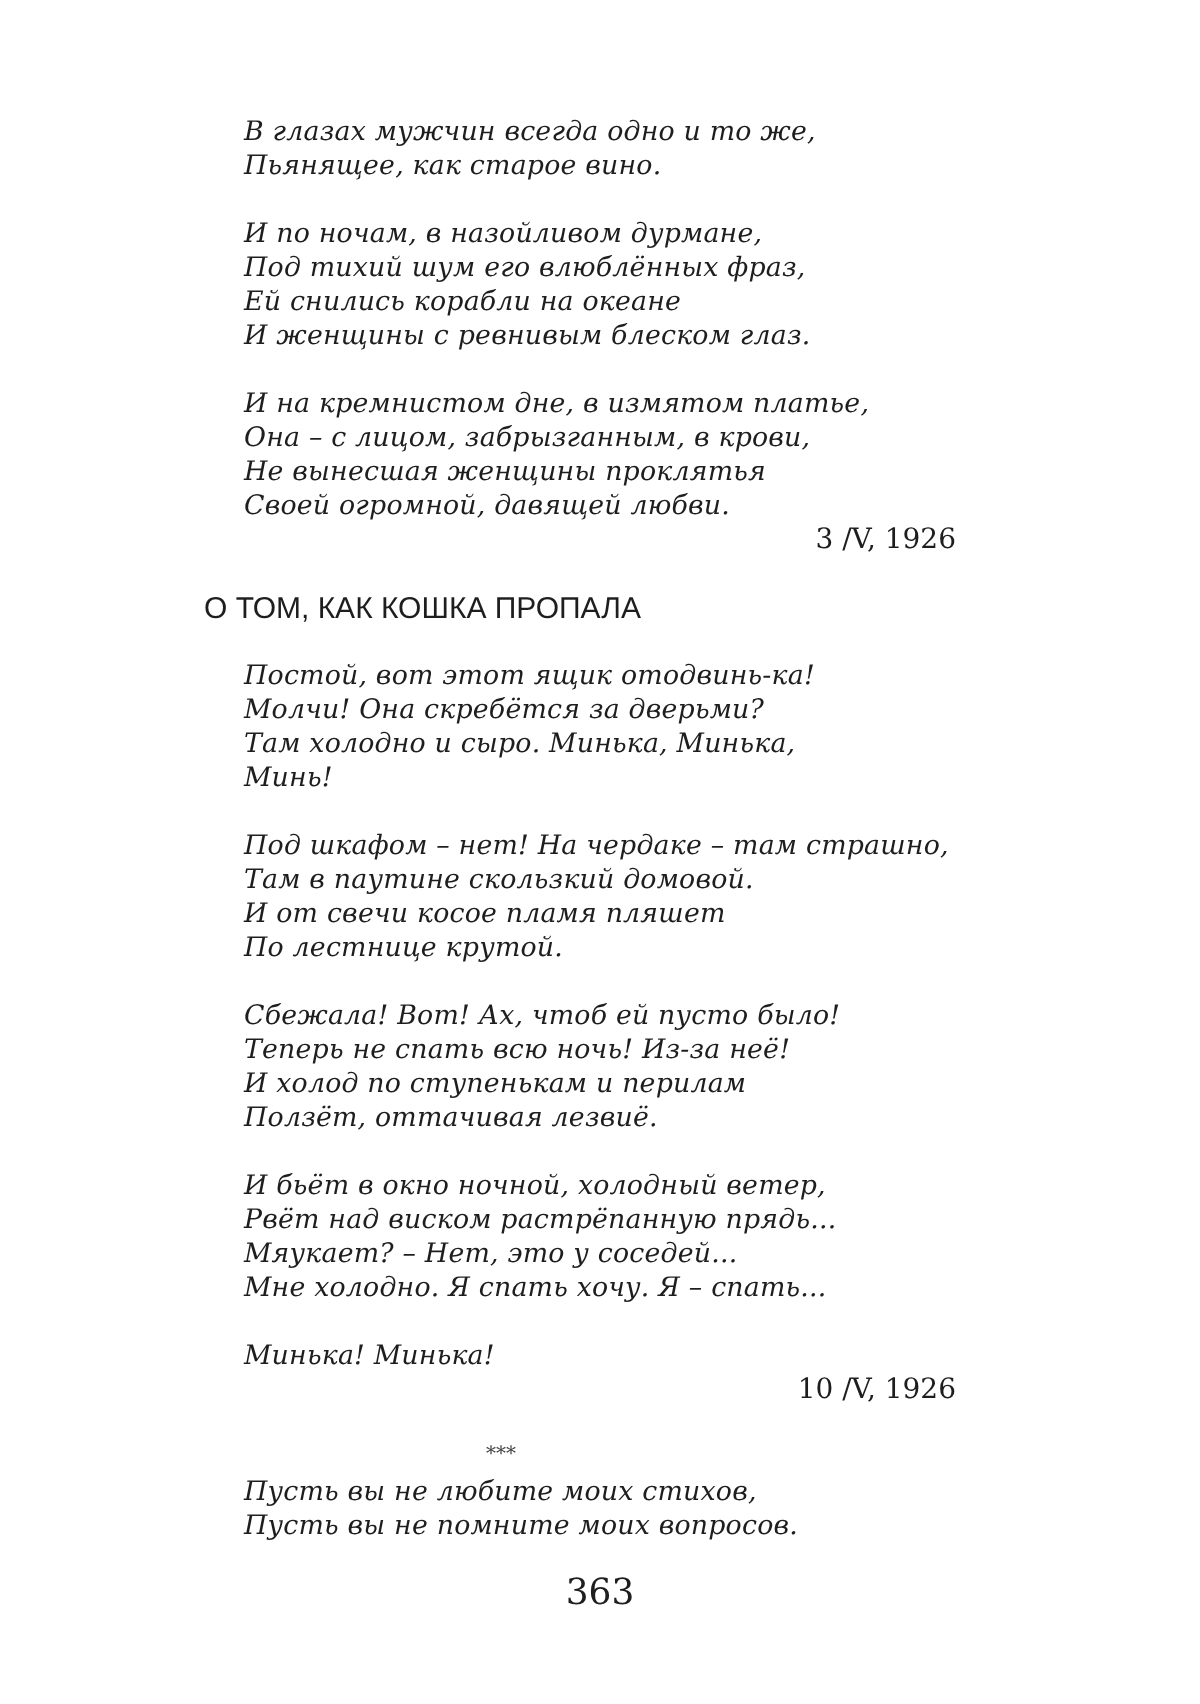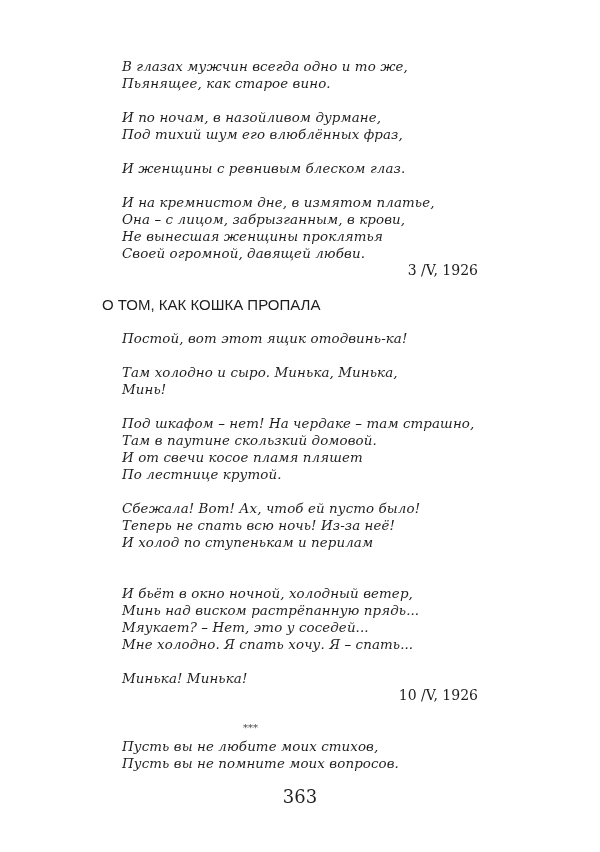--- a/index.html
+++ b/index.html
@@ -63,46 +63,49 @@
 </head>
 <body>
 
 <div class="page">
 
   <div class="line" style="top:58px">В глазах мужчин всегда одно и то же,</div>
   <div class="line" style="top:75px">Пьянящее, как старое вино.</div>
 
   <div class="line" style="top:109px">И по ночам, в назойливом дурмане,</div>
   <div class="line" style="top:126px">Под тихий шум его влюблённых фраз,</div>
+  <div class="line" style="top:143px">Ей снились корабли на океане</div>
   <div class="line" style="top:160px">И женщины с ревнивым блеском глаз.</div>
 
   <div class="line" style="top:194px">И на кремнистом дне, в измятом платье,</div>
   <div class="line" style="top:211px">Она – с лицом, забрызганным, в крови,</div>
   <div class="line" style="top:228px">Не вынесшая женщины проклятья</div>
   <div class="line" style="top:245px">Своей огромной, давящей любви.</div>
 
   <div class="date" style="top:262px">3 /V, 1926</div>
 
   <div class="title" style="top:296px">О ТОМ, КАК КОШКА ПРОПАЛА</div>
 
   <div class="line" style="top:330px">Постой, вот этот ящик отодвинь-ка!</div>
+  <div class="line" style="top:347px">Молчи! Она скребётся за дверьми?</div>
   <div class="line" style="top:364px">Там холодно и сыро. Минька, Минька,</div>
   <div class="line" style="top:381px">Минь!</div>
 
   <div class="line" style="top:415px">Под шкафом – нет! На чердаке – там страшно,</div>
   <div class="line" style="top:432px">Там в паутине скользкий домовой.</div>
   <div class="line" style="top:449px">И от свечи косое пламя пляшет</div>
   <div class="line" style="top:466px">По лестнице крутой.</div>
 
   <div class="line" style="top:500px">Сбежала! Вот! Ах, чтоб ей пусто было!</div>
   <div class="line" style="top:517px">Теперь не спать всю ночь! Из-за неё!</div>
   <div class="line" style="top:534px">И холод по ступенькам и перилам</div>
+  <div class="line" style="top:551px">Ползёт, оттачивая лезвиё.</div>
 
   <div class="line" style="top:585px">И бьёт в окно ночной, холодный ветер,</div>
-  <div class="line" style="top:602px">Минь над виском растрёпанную прядь...</div>
+  <div class="line" style="top:602px">Рвёт над виском растрёпанную прядь...</div>
   <div class="line" style="top:619px">Мяукает? – Нет, это у соседей...</div>
   <div class="line" style="top:636px">Мне холодно. Я спать хочу. Я – спать...</div>
 
   <div class="line" style="top:670px">Минька! Минька!</div>
 
   <div class="date" style="top:687px">10 /V, 1926</div>
 
   <div class="stars" style="top:722px">***</div>
   <div class="line" style="top:738px">Пусть вы не любите моих стихов,</div>
   <div class="line" style="top:755px">Пусть вы не помните моих вопросов.</div>

